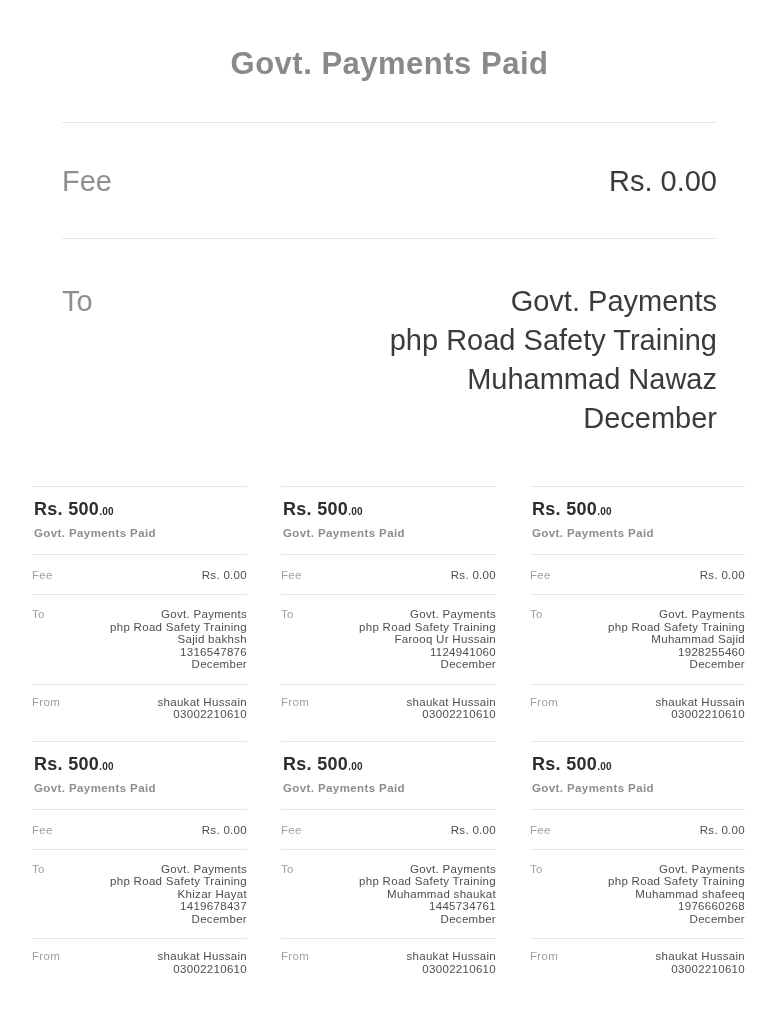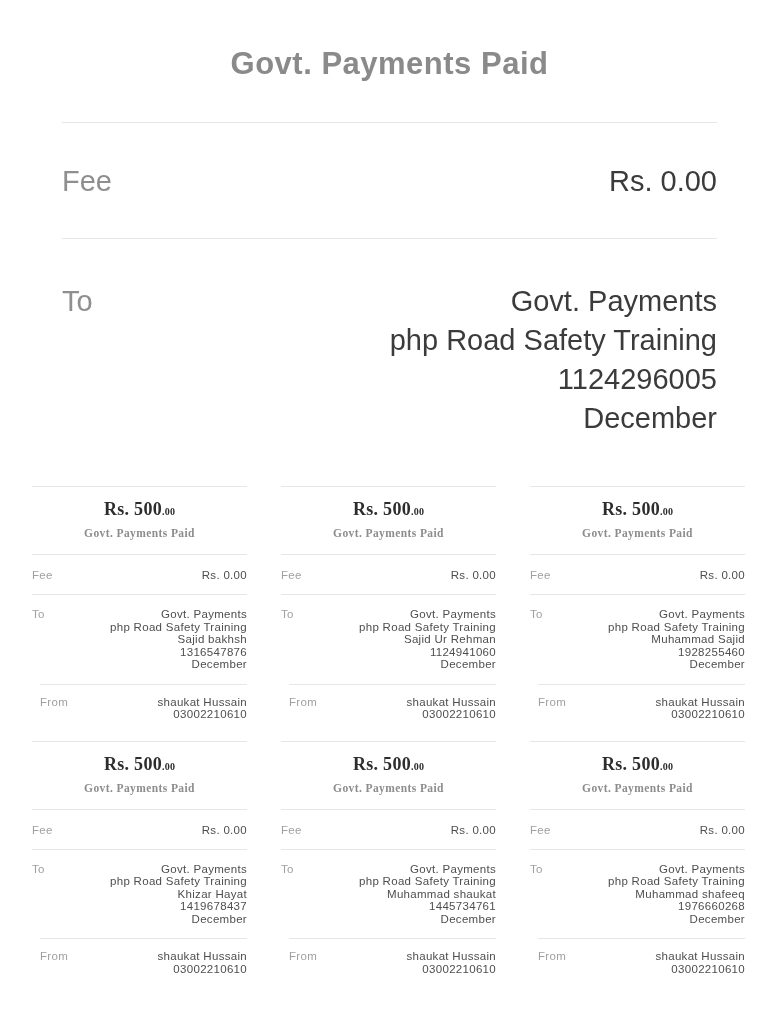--- a/index.html
+++ b/index.html
@@ -29,21 +29,21 @@
   .sum-value { color: #3b3b3b; }
   .sum-lines { text-align: right; color: #3b3b3b; line-height: 39px; }
 
   
   .cards {
     margin-top: 48px; padding: 0 32px;
     display: grid; grid-template-columns: repeat(3, 1fr);
     column-gap: 34px; row-gap: 0;
   }
   .card { border-top: 1px solid #e7e7e7; background: #fff; }
-  .card-head { text-align: center; padding: 11px 2px 14px; border-top: 1px solid #e7e7e7; margin-top: -1px; font-family: Liberation Serif, serif; }
+  .card-head { text-align: left; padding: 11px 2px 14px; border-top: 1px solid #e7e7e7; margin-top: -1px; }
   .amount {
     font-size: 18px; line-height: 22px; font-weight: 700;
     color: #2d2d2d; letter-spacing: 0.3px;
   }
   .amount .dec { font-size: 10px; letter-spacing: 0.2px; }
   .card-subtitle {
     margin-top: 3px;
     font-size: 11.5px; line-height: 14px; font-weight: 700;
     color: #8d8d8d; letter-spacing: 0.4px;
   }
@@ -51,21 +51,21 @@
     border-top: 1px solid #e7e7e7;
     display: flex; justify-content: space-between; align-items: flex-start;
     font-size: 11.5px; letter-spacing: 0.3px;
   }
   .card-row .label { color: #a0a0a0; line-height: 13px; }
   .card-row .value { color: #4e4e4e; text-align: right; line-height: 13px; }
   .card-row .lines { color: #4e4e4e; text-align: right; }
   .card-row .lines div { line-height: 12.5px; }
   .card-row.fee  { padding: 14px 0 12px; }
   .card-row.to   { padding: 13px 0 13px; }
-  .card-row.from { padding: 11px 0 20px; margin-left: 8px; }
+  .card-row.from { padding: 11px 0 20px; }
 </style>
 </head>
 <body>
 
 <div class="top">
   <h1 class="page-title">Govt. Payments Paid</h1>
 
   <hr class="divider hr-1">
 
   <div class="sum-row sum-fee">
@@ -73,21 +73,21 @@
     <span class="sum-value">Rs. 0.00</span>
   </div>
 
   <hr class="divider hr-2">
 
   <div class="sum-row sum-to">
     <span class="sum-label">To</span>
     <div class="sum-lines">
       <div>Govt. Payments</div>
       <div>php Road Safety Training</div>
-      <div>1124296005</div>
+      <div>Muhammad Nawaz</div>
       <div>December</div>
     </div>
   </div>
 </div>
 
 <div class="cards">
 
   <div class="card">
     <div class="card-head">
       <div class="amount"><span>Rs. 500</span><span class="dec">.00</span></div>
@@ -123,21 +123,21 @@
     </div>
     <div class="card-row fee">
       <span class="label">Fee</span>
       <span class="value">Rs. 0.00</span>
     </div>
     <div class="card-row to">
       <span class="label">To</span>
       <div class="lines">
         <div>Govt. Payments</div>
         <div>php Road Safety Training</div>
-        <div>Sajid Ur Rehman</div>
+        <div>Farooq Ur Hussain</div>
         <div>1124941060</div>
         <div>December</div>
       </div>
     </div>
     <div class="card-row from">
       <span class="label">From</span>
       <div class="lines">
         <div>shaukat Hussain</div>
         <div>03002210610</div>
       </div>

